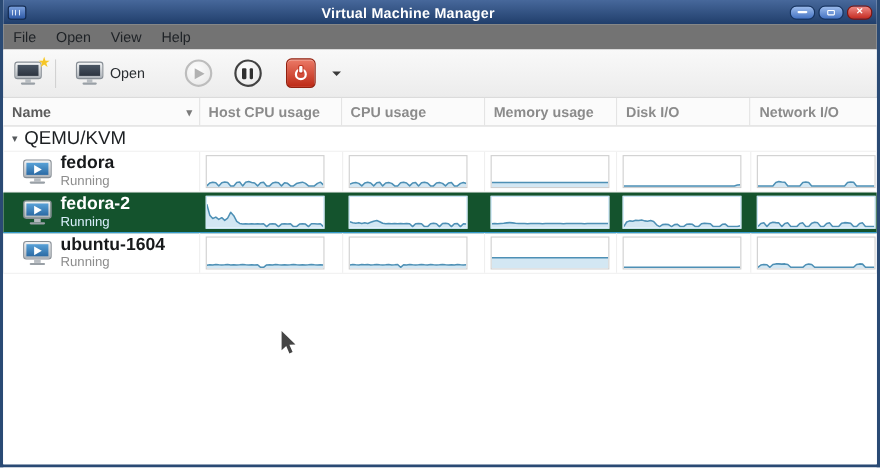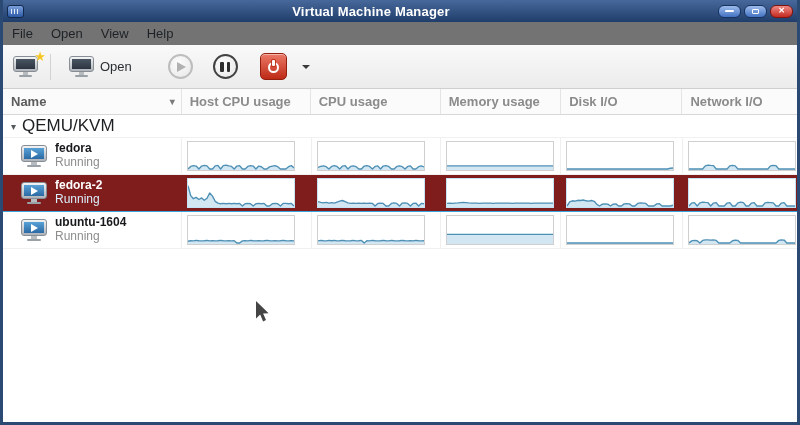--- a/index.html
+++ b/index.html
@@ -69,34 +69,34 @@
 
   .group-row { height:23px; flex:0 0 23px; display:flex; align-items:center; border-bottom:1px solid #f1f1f1; }
   .expander { font-size:10px; color:#55595c; padding:0 6px 0 8px; }
   .group-label { font-size:17px; color:#1c1f22; }
 
   .vm-row { height:37px; flex:0 0 37px; display:flex; border-bottom:1px solid #f0f0f0; }
   .vm-row .cell { border-right:1px solid #efefef; display:flex; align-items:center; }
   .vm-row .cell.c5 { border-right:none; }
   .name-cell { padding-left:18px; gap:8px; }
   .vm-text { line-height:1.15; }
-  .vm-name { font-size:12px; font-weight:bold; color:#17191b; }
+  .vm-name { font-size:16px; font-weight:bold; color:#17191b; }
   .vm-status { font-size:12px; color:#8d8d8d; }
 
   .vm-icon { position:relative; width:26px; height:22px; flex:0 0 auto; }
   .vm-icon .bezel { position:absolute; left:0; top:0; width:26px; height:17px; border-radius:3px;
     background:linear-gradient(#f2f3f4,#adb3b9); border:1px solid #878e95; }
   .vm-icon .screen { position:absolute; left:3px; top:3px; width:20px; height:11px; background:linear-gradient(#58a1d7,#2b6aa4); }
   .vm-icon .play { position:absolute; left:10px; top:4.5px; width:0; height:0;
     border-left:7px solid #fff; border-top:4px solid transparent; border-bottom:4px solid transparent; }
   .vm-icon .neck { position:absolute; left:10px; top:17px; width:6px; height:3px; background:#b7bcc1; }
   .vm-icon .base { position:absolute; left:6px; top:20px; width:14px; height:2px; background:#99a0a6; border-radius:1px; }
 
   .chart-box { width:108px; height:30px; margin-left:5px; background:#fff; border:1px solid #cfcfcf; overflow:hidden; }
-  .vm-row.selected { background:#7f1d1d; border-bottom-color:#3ba3dd; }
+  .vm-row.selected { background:#14532d; border-bottom-color:#3ba3dd; }
   .vm-row.selected .cell { border-right-color:transparent; }
   .vm-row.selected .vm-name { color:#fff; }
   .vm-row.selected .vm-status { color:#d9eefb; }
   .vm-row.selected .chart-box { border-color:#c4e3f5; }
 
   .empty-area { flex:1; background:#fff; }
 
   .cursor { position:absolute; left:252px; top:300px; }
 </style>
 </head>

